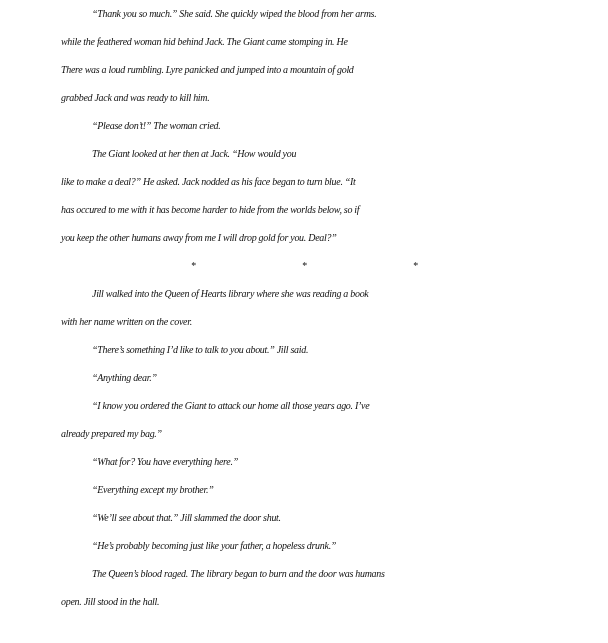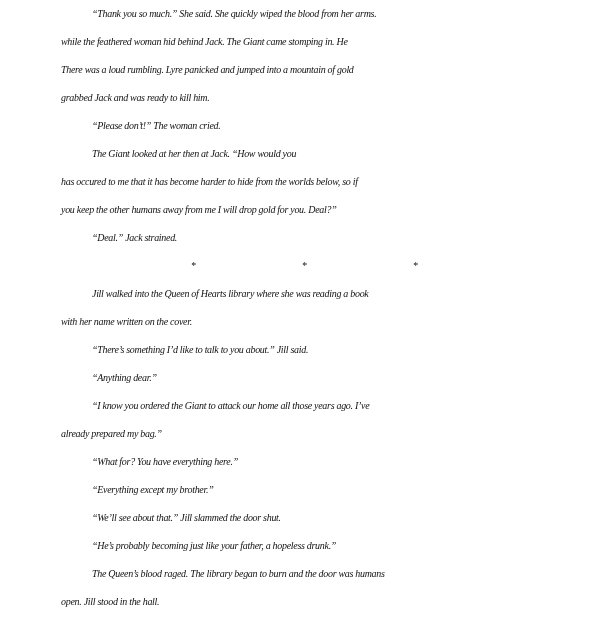--- a/index.html
+++ b/index.html
@@ -52,23 +52,23 @@
 <body>
 
 <div class="page">
   <div class="text-block">
       <div class="line indent">“Thank you so much.” She said. She quickly wiped the blood from her arms.</div>
       <div class="line flush">while the feathered woman hid behind Jack. The Giant came stomping in. He</div>
       <div class="line flush">There was a loud rumbling. Lyre panicked and jumped into a mountain of gold</div>
       <div class="line flush">grabbed Jack and was ready to kill him.</div>
       <div class="line indent">“Please don’t!” The woman cried.</div>
       <div class="line indent">The Giant looked at her then at Jack. “How would you</div>
-      <div class="line flush">has occured to me that it has become harder to hide from the worlds below, so if</div>
+      <div class="line flush">like to make a deal?” He asked. Jack nodded as his face began to turn blue. “It</div>
+      <div class="line flush">has occured to me with it has become harder to hide from the worlds below, so if</div>
       <div class="line flush">you keep the other humans away from me I will drop gold for you. Deal?”</div>
-      <div class="line indent">“Deal.” Jack strained.</div>
       <div class="line separator">
         <span class="asterisk">*</span>
         <span class="asterisk">*</span>
         <span class="asterisk">*</span>
       </div>
       <div class="line indent">Jill walked into the Queen of Hearts library where she was reading a book</div>
       <div class="line flush">with her name written on the cover.</div>
       <div class="line indent">“There’s something I’d like to talk to you about.” Jill said.</div>
       <div class="line indent">“Anything dear.”</div>
       <div class="line indent">“I know you ordered the Giant to attack our home all those years ago. I’ve</div>

